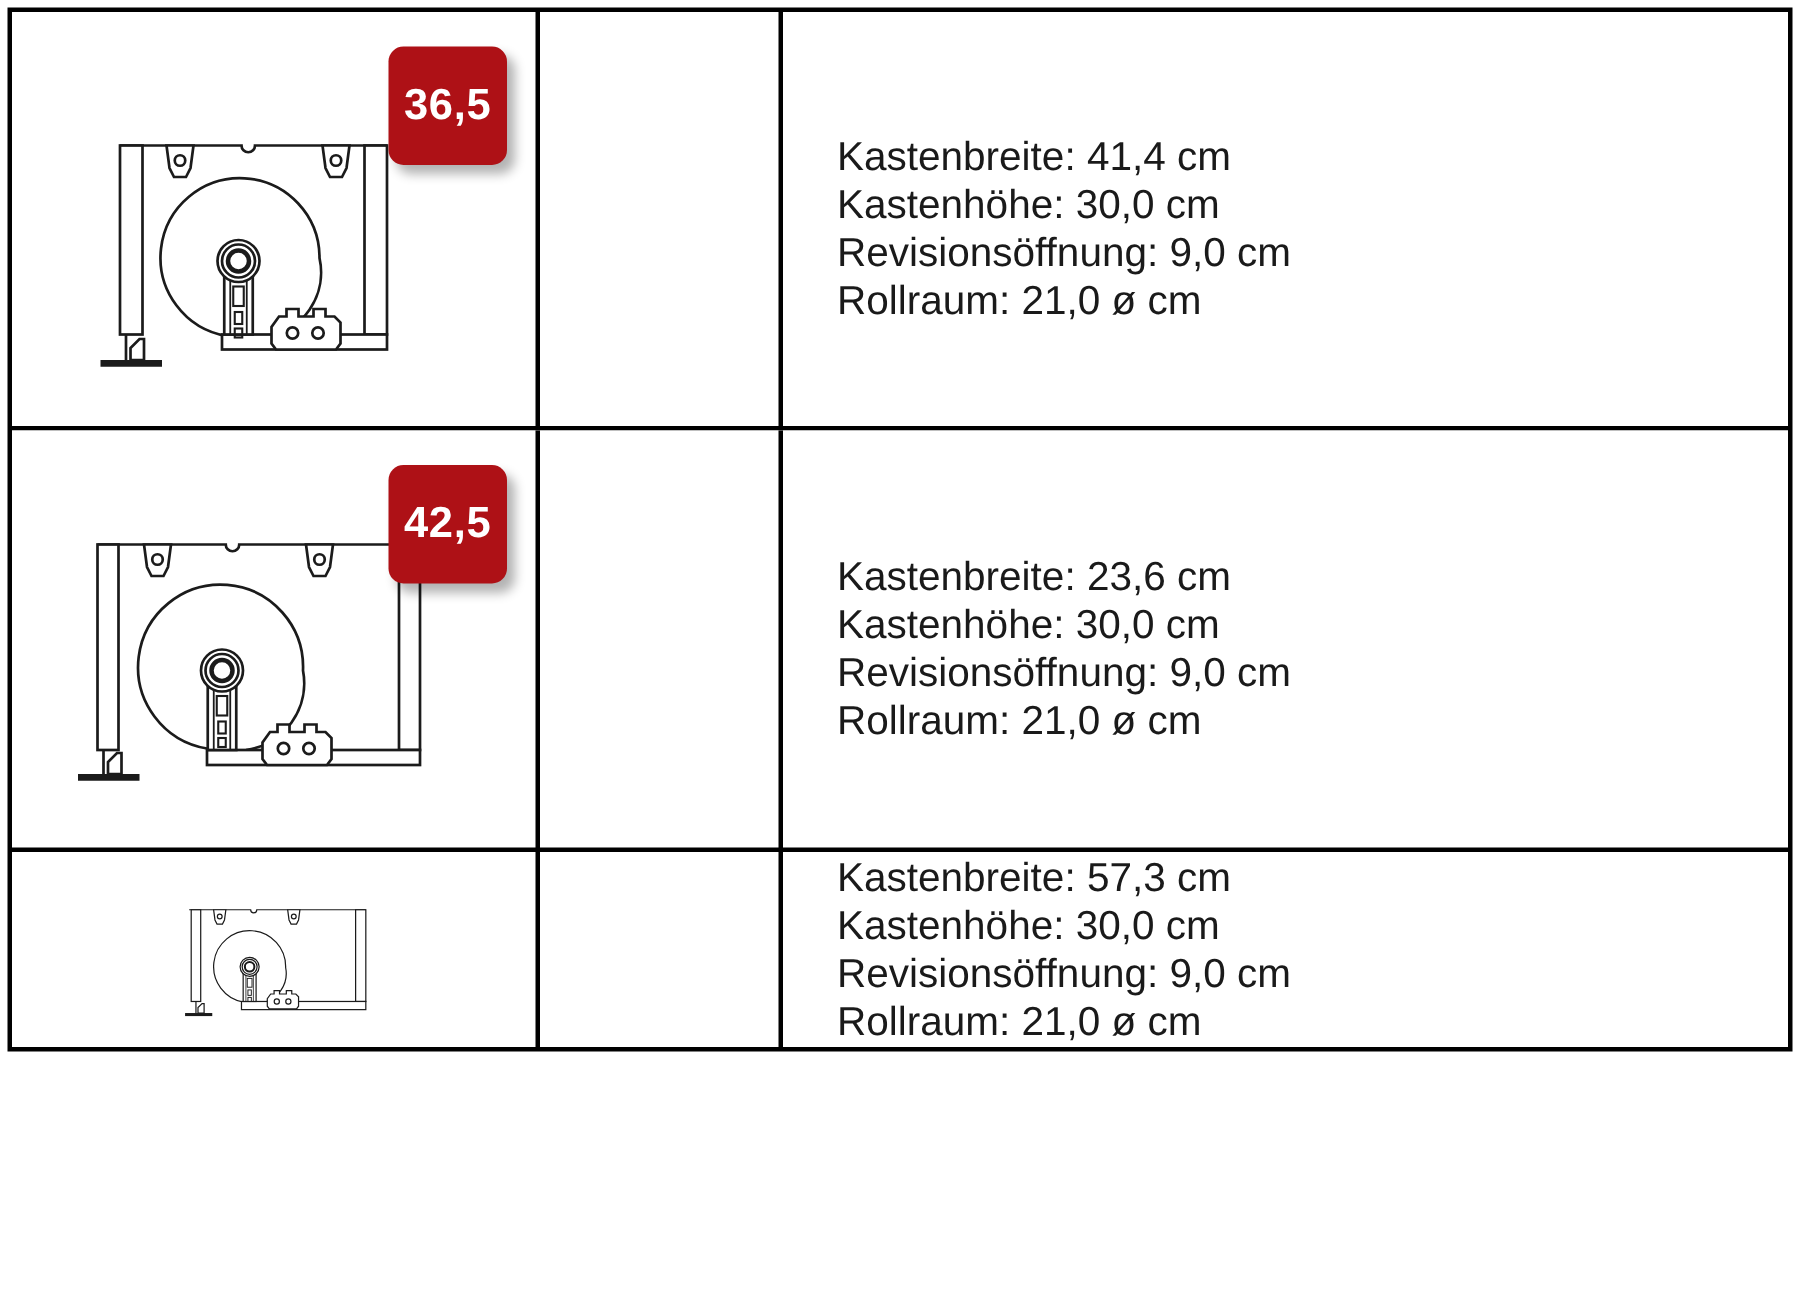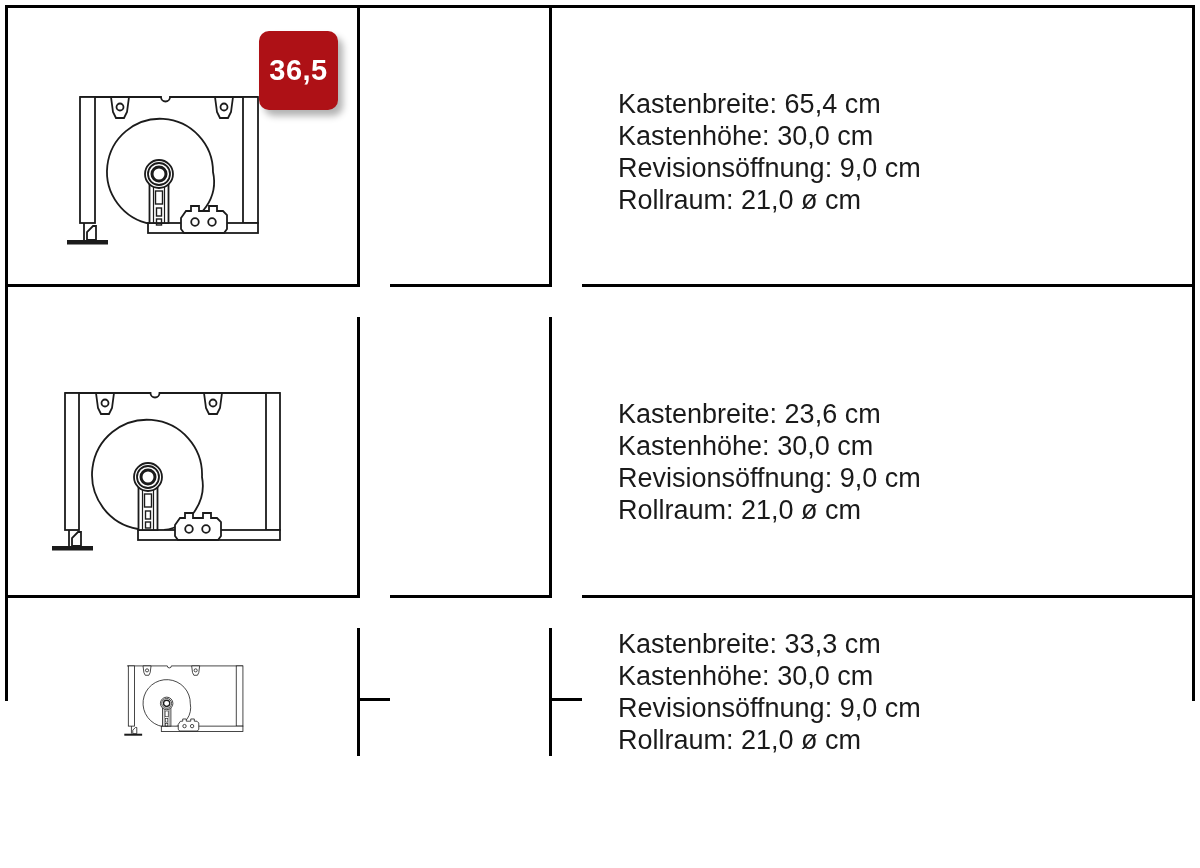--- a/index.html
+++ b/index.html
@@ -2,21 +2,21 @@
 <html style="--badge_red: #ae1116; --diagram_line: #1b1b1b; --table_border: #000000; --text: #1a1a1a;"><head>
 <meta charset="utf-8">
 <style>
   html,body{margin:0;padding:0;background:#ffffff;}
   .page{position:relative;width:1200px;height:868px;background:#fff;overflow:hidden;
         font-family:"Liberation Sans",sans-serif;color:var(--text,#1a1a1a);}
   .spec-table{position:absolute;left:5px;top:5px;width:1190px;height:696px;
         border:3px solid var(--table_border,#000);
         display:grid;box-sizing:border-box;
         grid-template-columns:352px 162px 1fr;
-        grid-template-rows:279px 281px 1fr;gap:30px;}
+        grid-template-rows:279px 281px 1fr;}
   .cell{box-sizing:border-box;position:relative;background:#fff;}
   .c1,.c2{border-right:3px solid var(--table_border,#000);}
   .r1,.r2{border-bottom:3px solid var(--table_border,#000);}
   .diagram-svg{position:absolute;left:0;top:0;width:100%;height:100%;}
   .badge{position:absolute;left:251px;top:23px;width:79px;height:79px;
         background:var(--badge_red,#ae1116);border-radius:10px;
         box-shadow:5px 6px 7px rgba(0,0,0,0.30);
         display:flex;align-items:center;justify-content:center;
         color:#fff;font-weight:bold;font-size:29px;letter-spacing:0.5px;}
   .text-cell{display:flex;flex-direction:column;justify-content:center;
@@ -65,21 +65,21 @@
           <rect x="148.5" y="211" width="5" height="6" stroke-width="1.4"></rect>
           <circle cx="151" cy="166" r="14" fill="#fff"></circle>
           <circle cx="151" cy="166" r="11"></circle>
           <circle cx="151" cy="166" r="7" stroke-width="3"></circle>
         </g>
       </svg>
       <div class="badge">36,5</div>
     </div>
     <div class="cell c2 r1"></div>
     <div class="cell r1 text-cell bias">
-      <div class="spec-line">Kastenbreite: 65,4 cm</div>
+      <div class="spec-line">Kastenbreite: 41,4 cm</div>
       <div class="spec-line">Kastenhöhe: 30,0 cm</div>
       <div class="spec-line">Revisionsöffnung: 9,0 cm</div>
       <div class="spec-line">Rollraum: 21,0 ø cm</div>
     </div>
 
     <div class="cell c1 r2">
       <svg class="diagram-svg" viewBox="0 0 349 278" fill="none" stroke="#1b1b1b" stroke-width="1.8">
         <path d="M 57,76 H 142.5 A 4.5,4.5 0 0 0 151.5,76 H 272"></path>
         <rect x="57" y="76" width="14" height="137" fill="#fff"></rect>
         <rect x="258" y="76" width="14" height="137" fill="#fff"></rect>
@@ -108,20 +108,21 @@
           <line x1="134.5" y1="172" x2="134.5" y2="213" stroke-width="1.2"></line>
           <line x1="145.5" y1="172" x2="145.5" y2="213" stroke-width="1.2"></line>
           <rect x="136.5" y="177" width="7" height="13" stroke-width="1.4"></rect>
           <rect x="137.5" y="194" width="5" height="8" stroke-width="1.4"></rect>
           <rect x="137.5" y="205" width="5" height="6" stroke-width="1.4"></rect>
           <circle cx="140" cy="160" r="14" fill="#fff"></circle>
           <circle cx="140" cy="160" r="11"></circle>
           <circle cx="140" cy="160" r="7" stroke-width="3"></circle>
         </g>
       </svg>
+      <div class="badge">42,5</div>
     </div>
     <div class="cell c2 r2"></div>
     <div class="cell r2 text-cell bias">
       <div class="spec-line">Kastenbreite: 23,6 cm</div>
       <div class="spec-line">Kastenhöhe: 30,0 cm</div>
       <div class="spec-line">Revisionsöffnung: 9,0 cm</div>
       <div class="spec-line">Rollraum: 21,0 ø cm</div>
     </div>
 
     <div class="cell c1 r3">
@@ -157,20 +158,20 @@
           <rect x="136.5" y="203" width="5" height="8" stroke-width="1.4"></rect>
           <rect x="136.5" y="214" width="5" height="6" stroke-width="1.4"></rect>
           <circle cx="139" cy="169" r="14" fill="#fff"></circle>
           <circle cx="139" cy="169" r="11"></circle>
           <circle cx="139" cy="169" r="7" stroke-width="3"></circle>
         </g>
       </svg>
     </div>
     <div class="cell c2 r3"></div>
     <div class="cell r3 text-cell">
-      <div class="spec-line">Kastenbreite: 33,3 cm</div>
+      <div class="spec-line">Kastenbreite: 57,3 cm</div>
       <div class="spec-line">Kastenhöhe: 30,0 cm</div>
       <div class="spec-line">Revisionsöffnung: 9,0 cm</div>
       <div class="spec-line">Rollraum: 21,0 ø cm</div>
     </div>
 
   </div>
 </div>
 
 </body></html>

